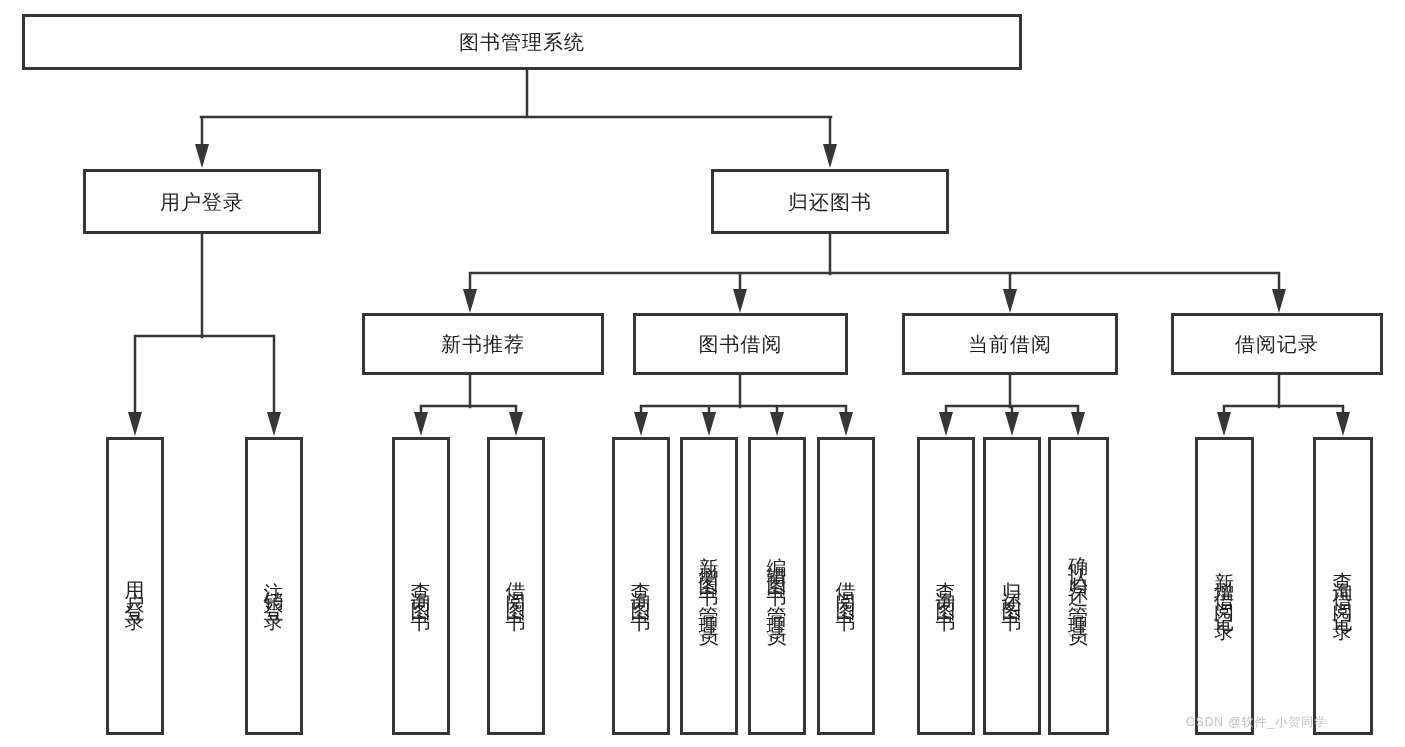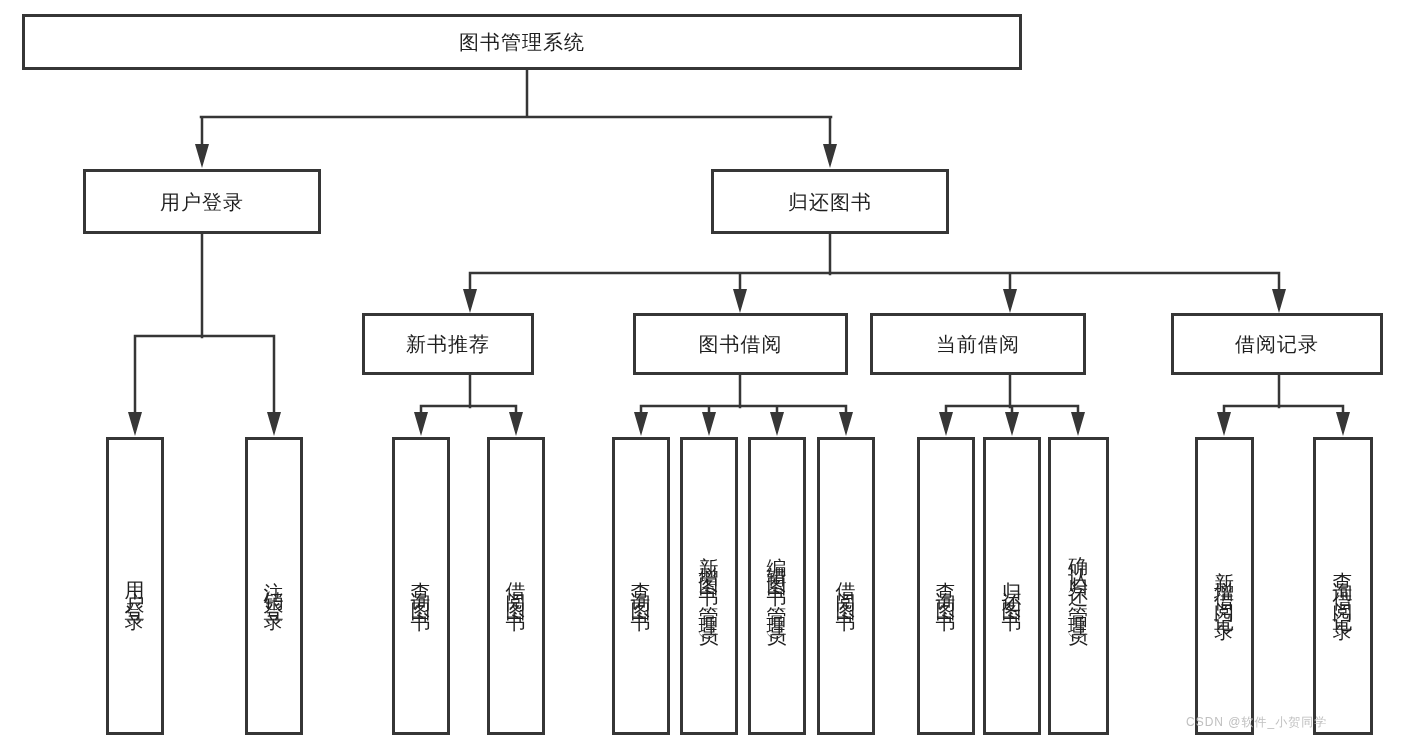--- a/index.html
+++ b/index.html
@@ -76,27 +76,27 @@
     <span class="lbl">图书管理系统</span>
   </div>
 
   <div class="node" style="left:83px; top:169px; width:238px; height:65px;">
     <span class="lbl">用户登录</span>
   </div>
   <div class="node" style="left:711px; top:169px; width:238px; height:65px;">
     <span class="lbl">归还图书</span>
   </div>
 
-  <div class="node" style="left:362px; top:313px; width:172px; height:62px;">
+  <div class="node" style="left:362px; top:313px; width:242px; height:62px;">
     <span class="lbl">新书推荐</span>
   </div>
   <div class="node" style="left:633px; top:313px; width:215px; height:62px;">
     <span class="lbl">图书借阅</span>
   </div>
-  <div class="node" style="left:870px; top:313px; width:216px; height:62px;">
+  <div class="node" style="left:902px; top:313px; width:216px; height:62px;">
     <span class="lbl">当前借阅</span>
   </div>
   <div class="node" style="left:1171px; top:313px; width:212px; height:62px;">
     <span class="lbl">借阅记录</span>
   </div>
 
   <div class="node vert" style="left:106px; top:437px; width:58px; height:298px;">
     <span class="lbl">用户登录</span>
   </div>
   <div class="node vert" style="left:245px; top:437px; width:58px; height:298px;">

